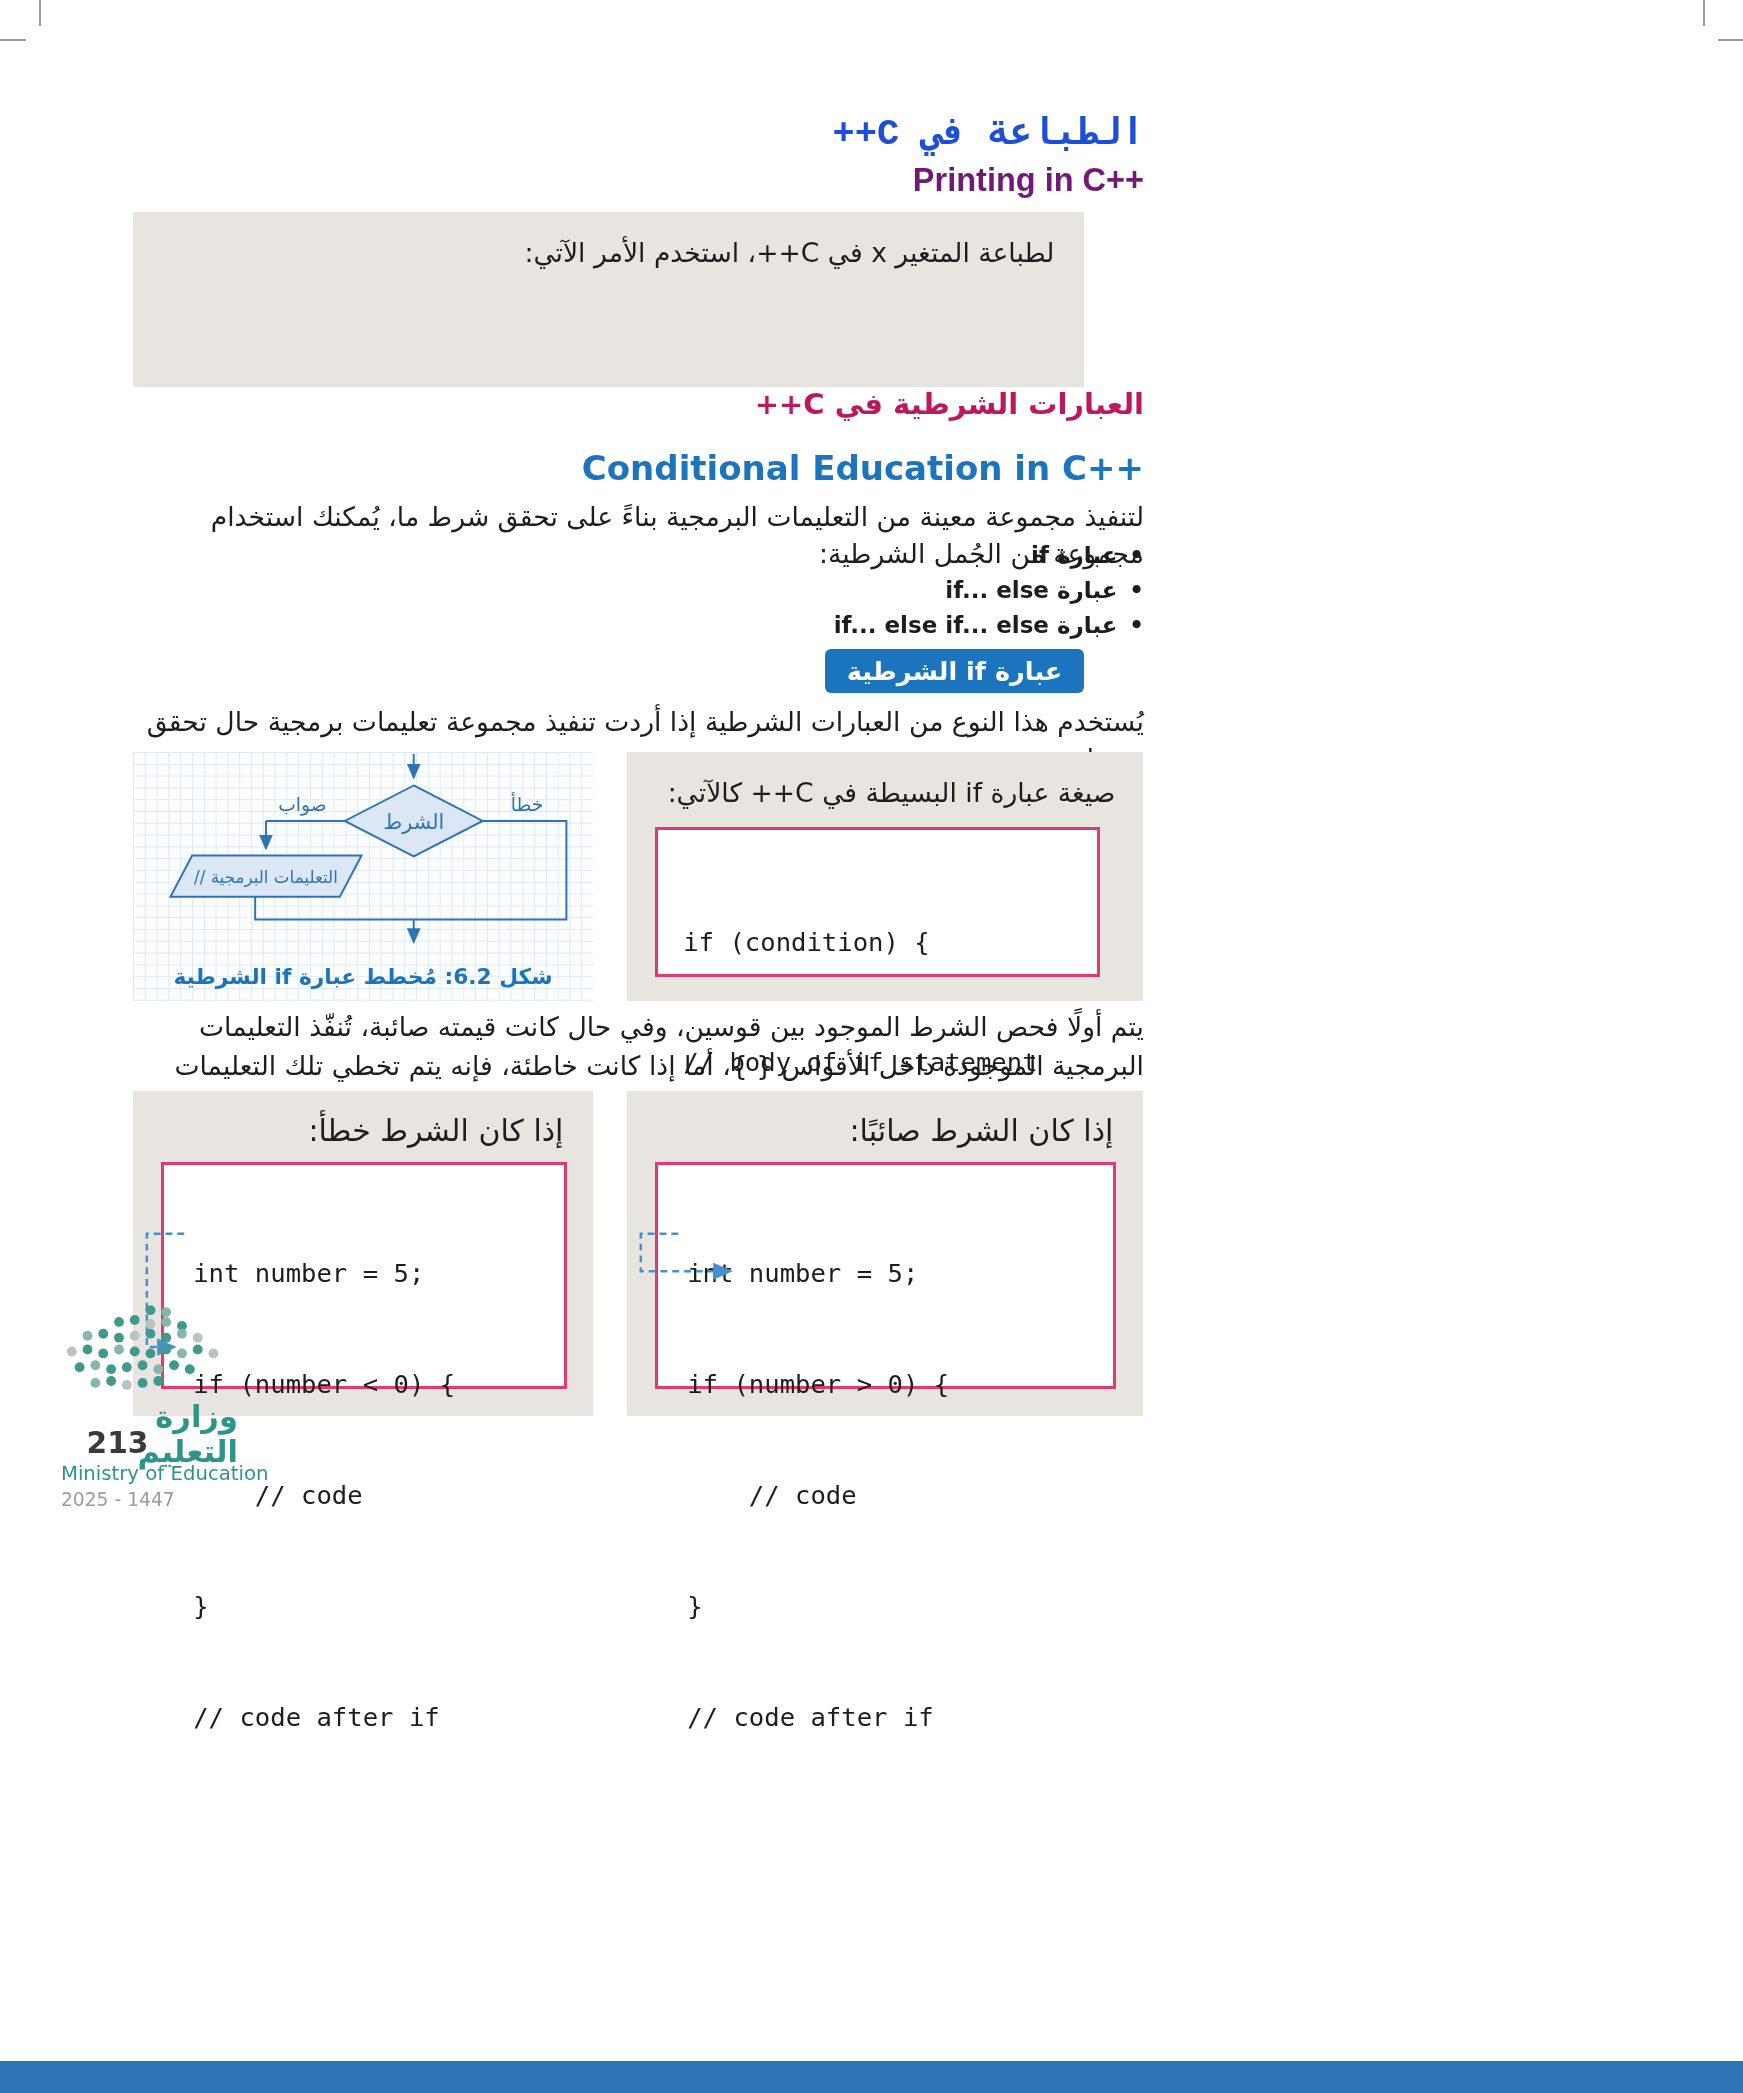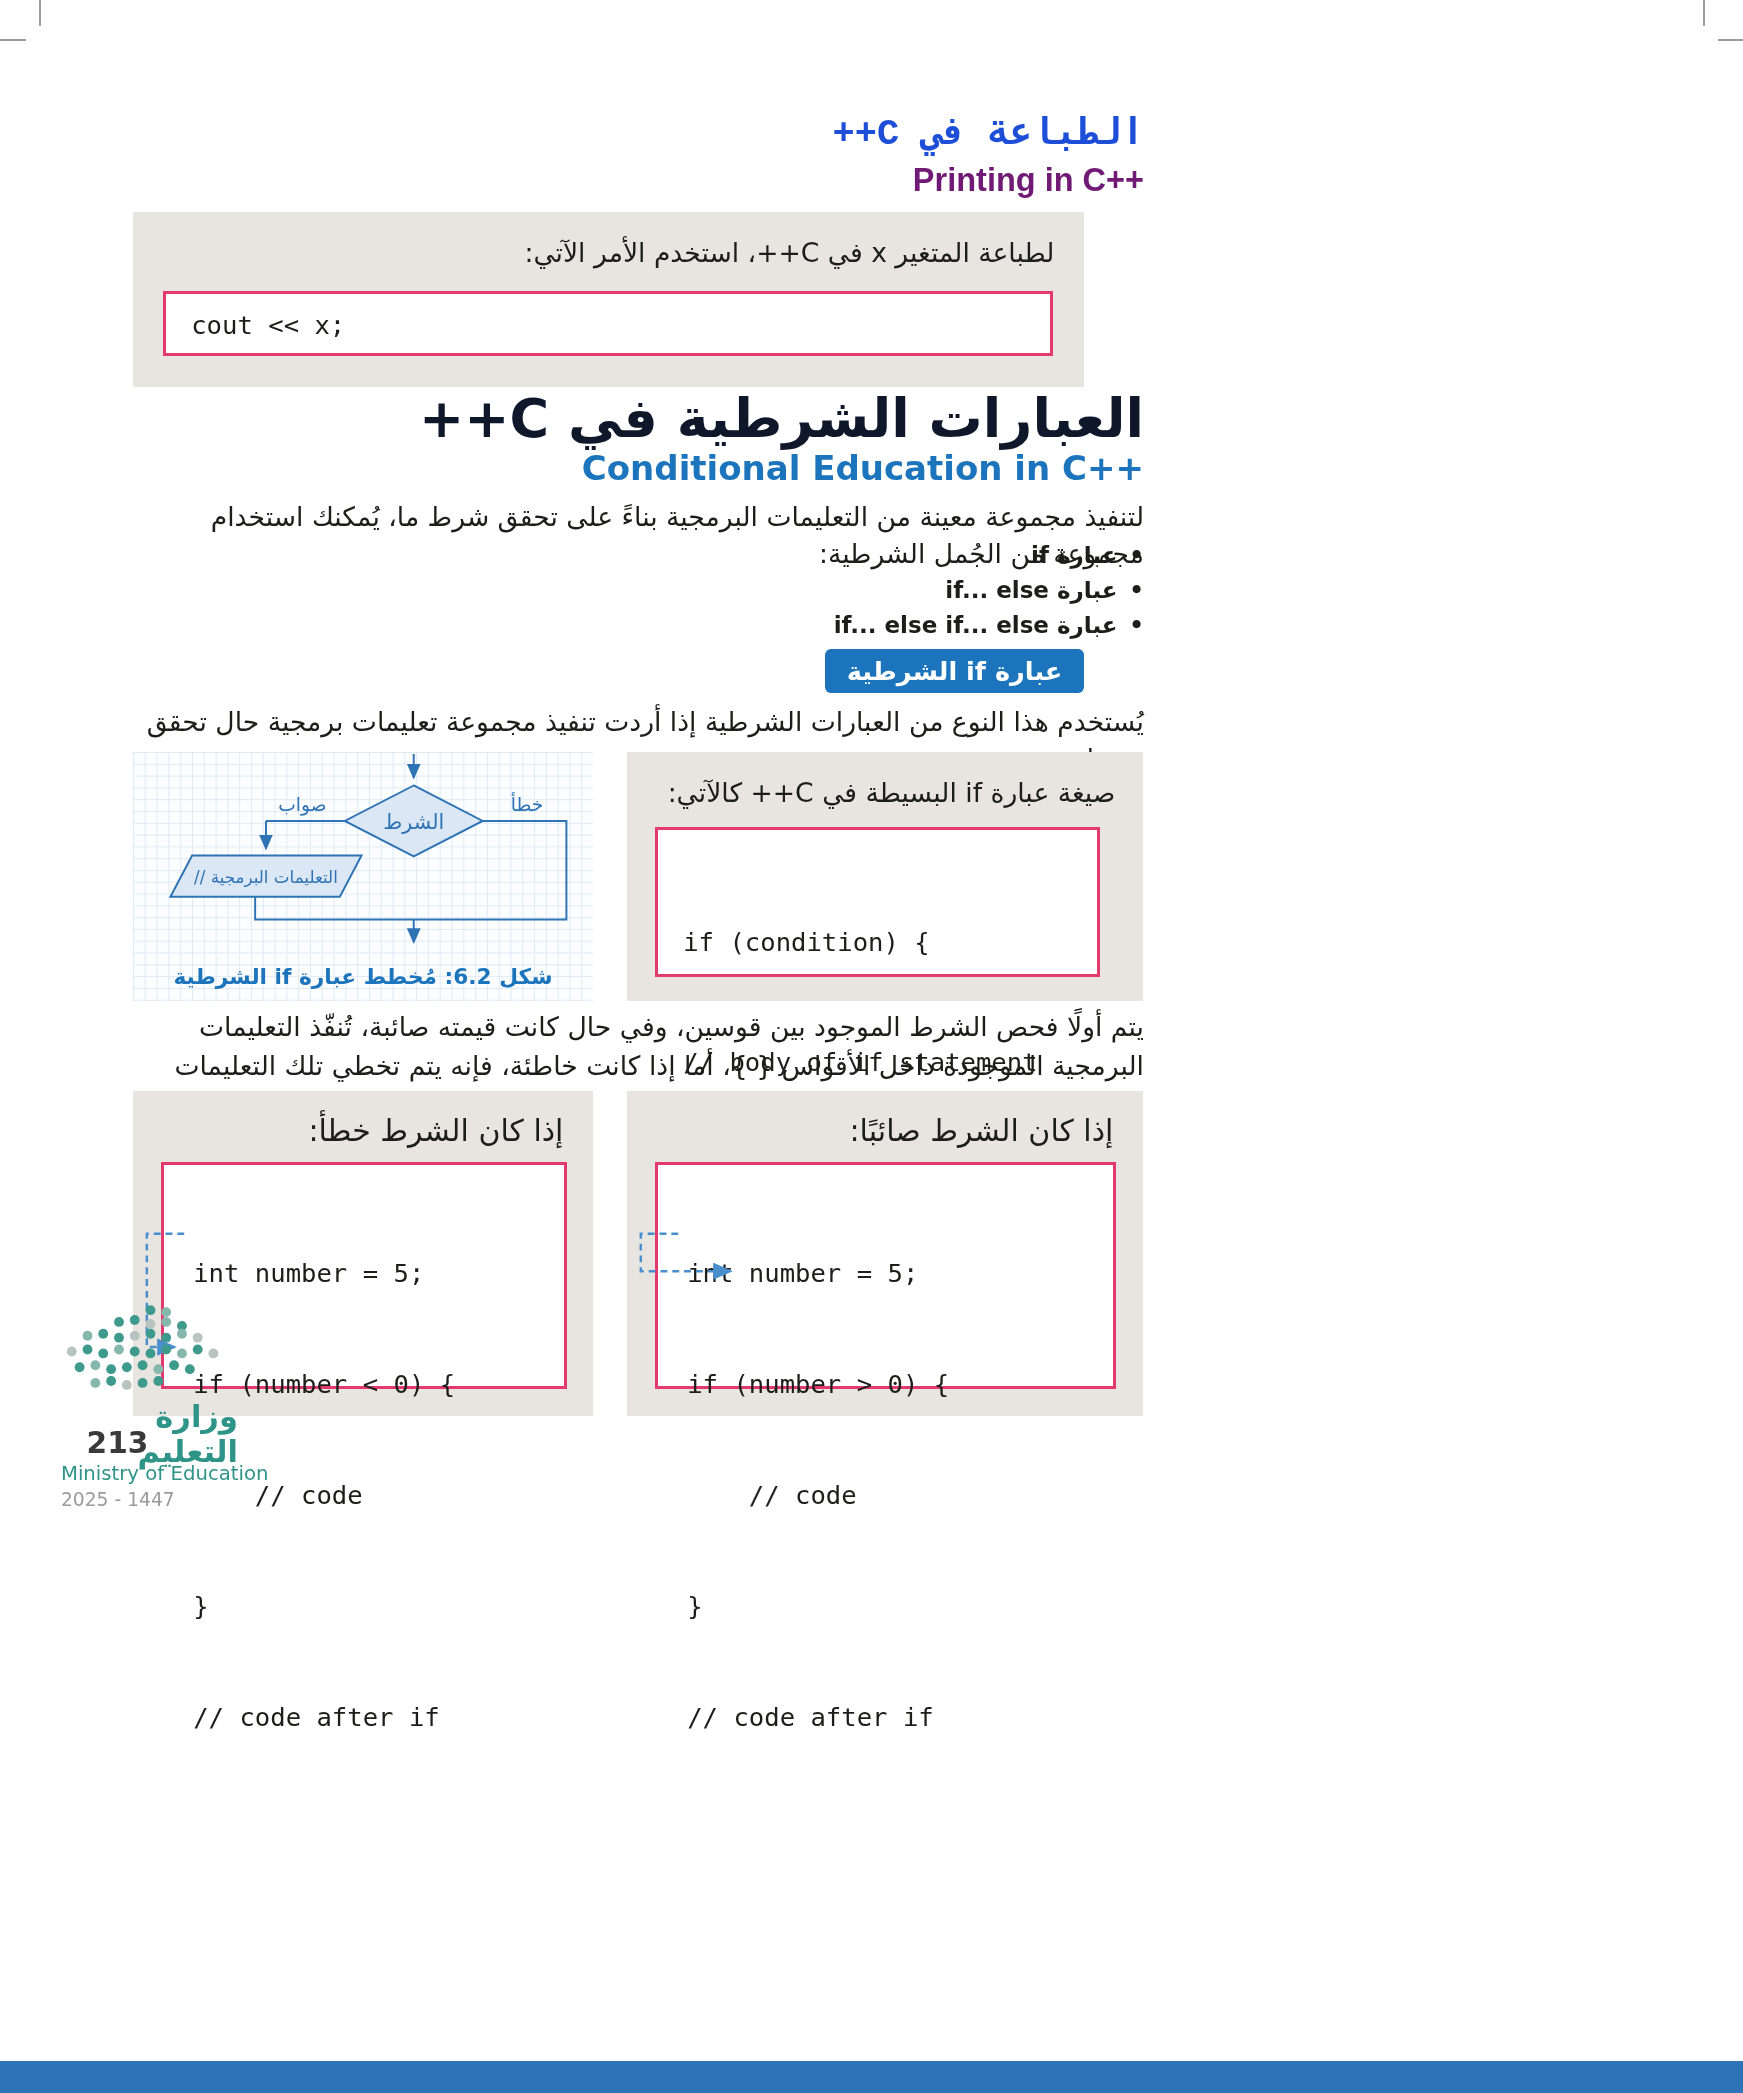--- a/index.html
+++ b/index.html
@@ -12,21 +12,21 @@
      background-image:linear-gradient(#dfeaf5 1px,transparent 1px),
                       linear-gradient(90deg,#dfeaf5 1px,transparent 1px);
      background-size:11.8px 11.8px;}
   .codebox{background:#ffffff;border:3px solid #e23a6e;box-sizing:border-box;}
   .code{font-family:"DejaVu Sans Mono","Liberation Mono",monospace;font-size:25.6px;
         line-height:37px;white-space:pre;color:#1d1d1b;direction:ltr;text-align:left;}
   .body-ar{font-size:26.6px;line-height:37px;text-align:right;color:#1d1d1b;}
   .h-ar-black{font-size:37px;font-weight:bold;color:#1d4ed8;text-align:right;font-family:Liberation Mono, monospace;}
   .h-en-black{font-size:32.5px;font-weight:bold;color:#701a75;text-align:right;
               font-family:Liberation Sans, sans-serif;margin-left:12px;}
-  .h-ar-blue{font-size:54px;font-weight:bold;color:#0f172a;text-align:right;}
+  .h-ar-blue{font-size:29px;font-weight:bold;color:#be185d;text-align:right;}
   .h-en-blue{font-size:34px;font-weight:bold;color:#1b74bc;text-align:right;}
   .bullet{font-size:23px;font-weight:bold;line-height:35px;text-align:right;}
   .dot{margin-left:11.8px;}
   .badge{background:#1b74bc;color:#ffffff;font-weight:bold;font-size:25.6px;
          padding:6.9px 21.7px;border-radius:5.9px;}
   .panel-title{font-size:30px;color:#1d1d1b;text-align:right;}
   .caption{color:#1b74bc;font-weight:bold;font-size:21.7px;text-align:center;}
   .mark{background:#9a9a9a;position:absolute;}
   .flow-label{font-family:"DejaVu Sans",sans-serif;fill:#2e74b5;}
   .footer-ar{color:#2f9488;font-weight:bold;font-size:30.5px;direction:rtl;}
@@ -47,23 +47,20 @@
   <div class="abs" style="right:0;top:0;width:69px;height:69px;">
     <div class="mark" style="right:39px;top:0;width:2px;height:25.6px;"></div>
     <div class="mark" style="right:0;top:39px;width:25.6px;height:2px;"></div>
   </div>
 
   <div class="abs rtl h-ar-black" style="right:600px;top:110px;">الطباعة في C++</div>
   <div class="abs h-en-black" style="right:600px;top:162px;">Printing in C++</div>
 
   <div class="abs panel" style="left:133px;top:212px;width:951px;height:175px;">
     <div class="abs rtl body-ar" style="right:29.6px;top:21.7px;">لطباعة المتغير x في C++، استخدم الأمر الآتي:</div>
-    <div class="abs codebox" style="left:29.6px;top:79px;width:890px;height:65px;">
-      <div class="code" style="padding:12.8px 0 0 25.6px;">cout &lt;&lt; x;</div>
-    </div>
   </div>
 
   <div class="abs rtl h-ar-blue" style="right:600px;top:387px;">العبارات الشرطية في C++</div>
   <div class="abs h-en-blue" style="right:600px;top:448px;">Conditional Education in C++</div>
 
   <div class="abs rtl body-ar" style="right:600px;top:498px;width:1013px;">لتنفيذ مجموعة معينة من التعليمات البرمجية بناءً على تحقق شرط ما، يُمكنك استخدام مجموعة من الجُمل الشرطية:</div>
 
   <div class="abs rtl" style="right:600px;top:538px;">
     <div class="bullet">
       <span class="dot">•</span><span>عبارة if</span>

